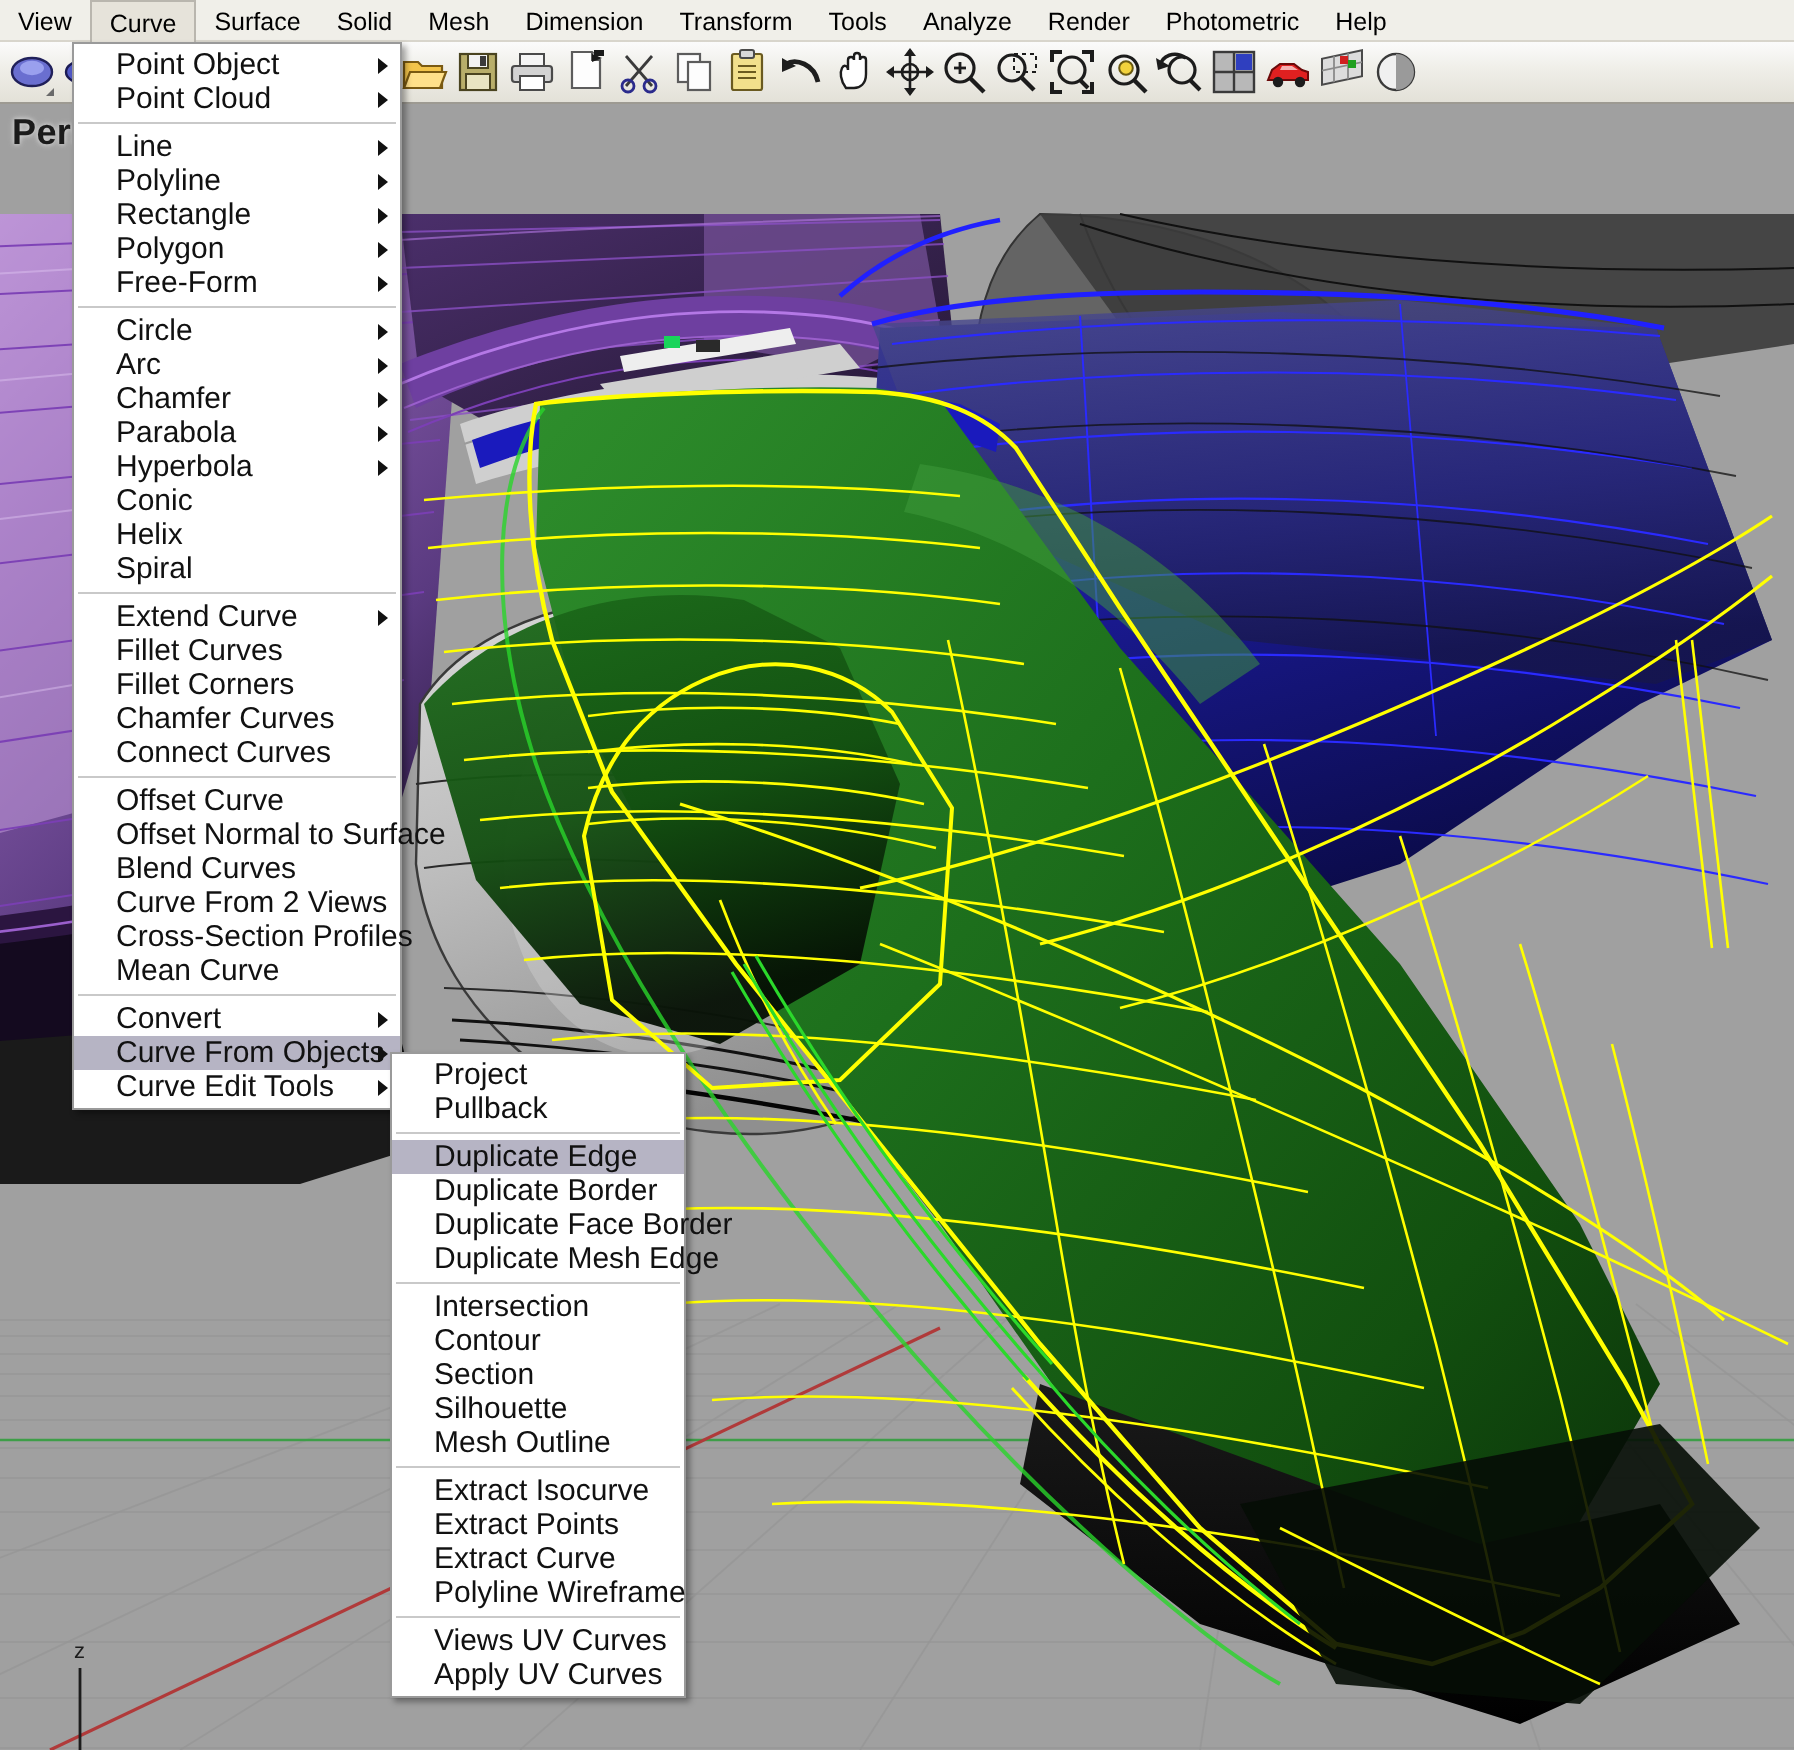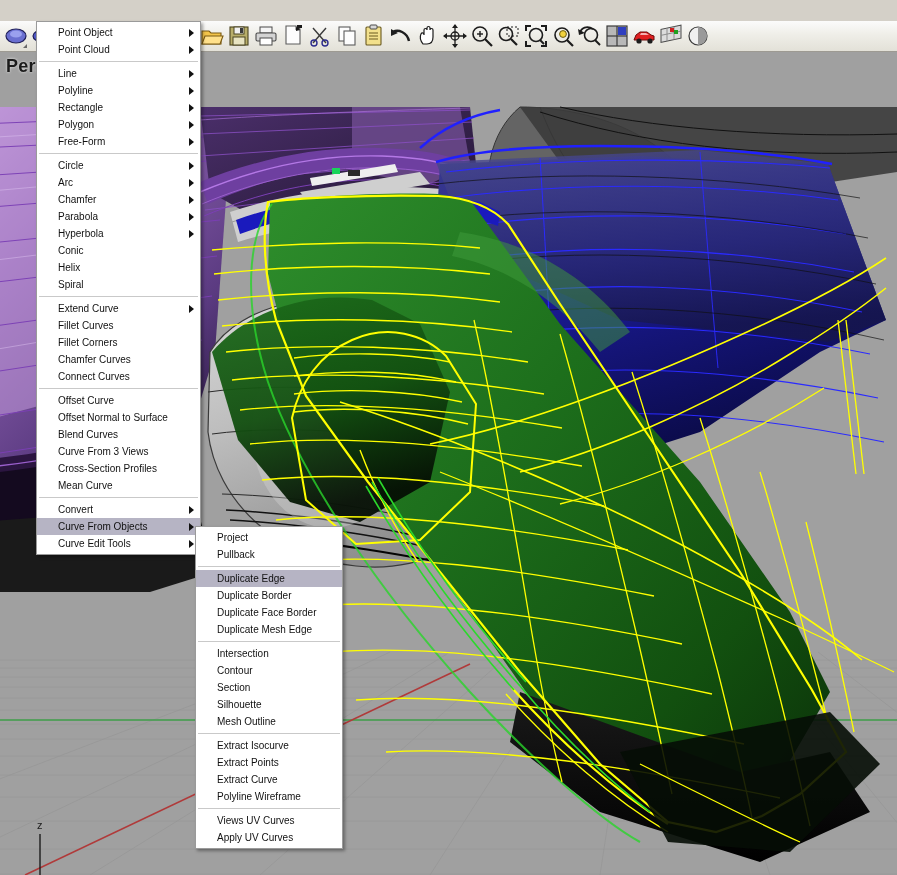--- a/index.html
+++ b/index.html
@@ -102,21 +102,21 @@
     fill: #1c1c1c;
     font-family: "Liberation Sans", sans-serif;
   }
 
   
   .menu {
     position: absolute;
     background: #ffffff;
     border: 1px solid #9a9a9a;
     box-shadow: 2px 2px 3px rgba(0,0,0,0.35);
-    font-size: 10px;
+    font-size: 15px;
     color: #111;
     padding: 2px 0;
     z-index: 60;
   }
   .menu .row {
     height: 17px;
     line-height: 17px;
     padding: 0 6px 0 21px;
     white-space: nowrap;
     position: relative;
@@ -147,20 +147,34 @@
   #sub-menu {
     left: 195px; top: 526px;
     width: 148px;
   }
 </style>
 </head>
 <body>
 
 <div id="app">
 
+  <div id="menubar">
+      <div class="mb-item">View</div>
+      <div class="mb-item active">Curve</div>
+      <div class="mb-item">Surface</div>
+      <div class="mb-item">Solid</div>
+      <div class="mb-item">Mesh</div>
+      <div class="mb-item">Dimension</div>
+      <div class="mb-item">Transform</div>
+      <div class="mb-item">Tools</div>
+      <div class="mb-item">Analyze</div>
+      <div class="mb-item">Render</div>
+      <div class="mb-item">Photometric</div>
+      <div class="mb-item">Help</div>
+    </div>
 
   <div id="toolbar">
       <div class="tb-btn flyout">
         <svg width="26" height="26" viewBox="0 0 26 26">
           <ellipse cx="13" cy="13" rx="10" ry="7" fill="#6a6fd0" stroke="#20205a" stroke-width="1.2"></ellipse>
           <ellipse cx="13" cy="11" rx="6" ry="3.6" fill="#9aa0ee"></ellipse>
         </svg>
       </div>
       <div class="tb-btn flyout">
         <svg width="26" height="26" viewBox="0 0 26 26">
@@ -676,21 +690,21 @@
       <div class="sep"></div>
       <div class="row"><span>Extend Curve</span><span class="arrow"></span></div>
       <div class="row"><span>Fillet Curves</span></div>
       <div class="row"><span>Fillet Corners</span></div>
       <div class="row"><span>Chamfer Curves</span></div>
       <div class="row"><span>Connect Curves</span></div>
       <div class="sep"></div>
       <div class="row"><span>Offset Curve</span></div>
       <div class="row"><span>Offset Normal to Surface</span></div>
       <div class="row"><span>Blend Curves</span></div>
-      <div class="row"><span>Curve From 3 Views</span></div>
+      <div class="row"><span>Curve From 2 Views</span></div>
       <div class="row"><span>Cross-Section Profiles</span></div>
       <div class="row"><span>Mean Curve</span></div>
       <div class="sep"></div>
       <div class="row"><span>Convert</span><span class="arrow"></span></div>
       <div class="row sel"><span>Curve From Objects</span><span class="arrow"></span></div>
       <div class="row"><span>Curve Edit Tools</span><span class="arrow"></span></div>
     </div>
 
   <div id="sub-menu" class="menu">
       <div class="row"><span>Project</span></div>

